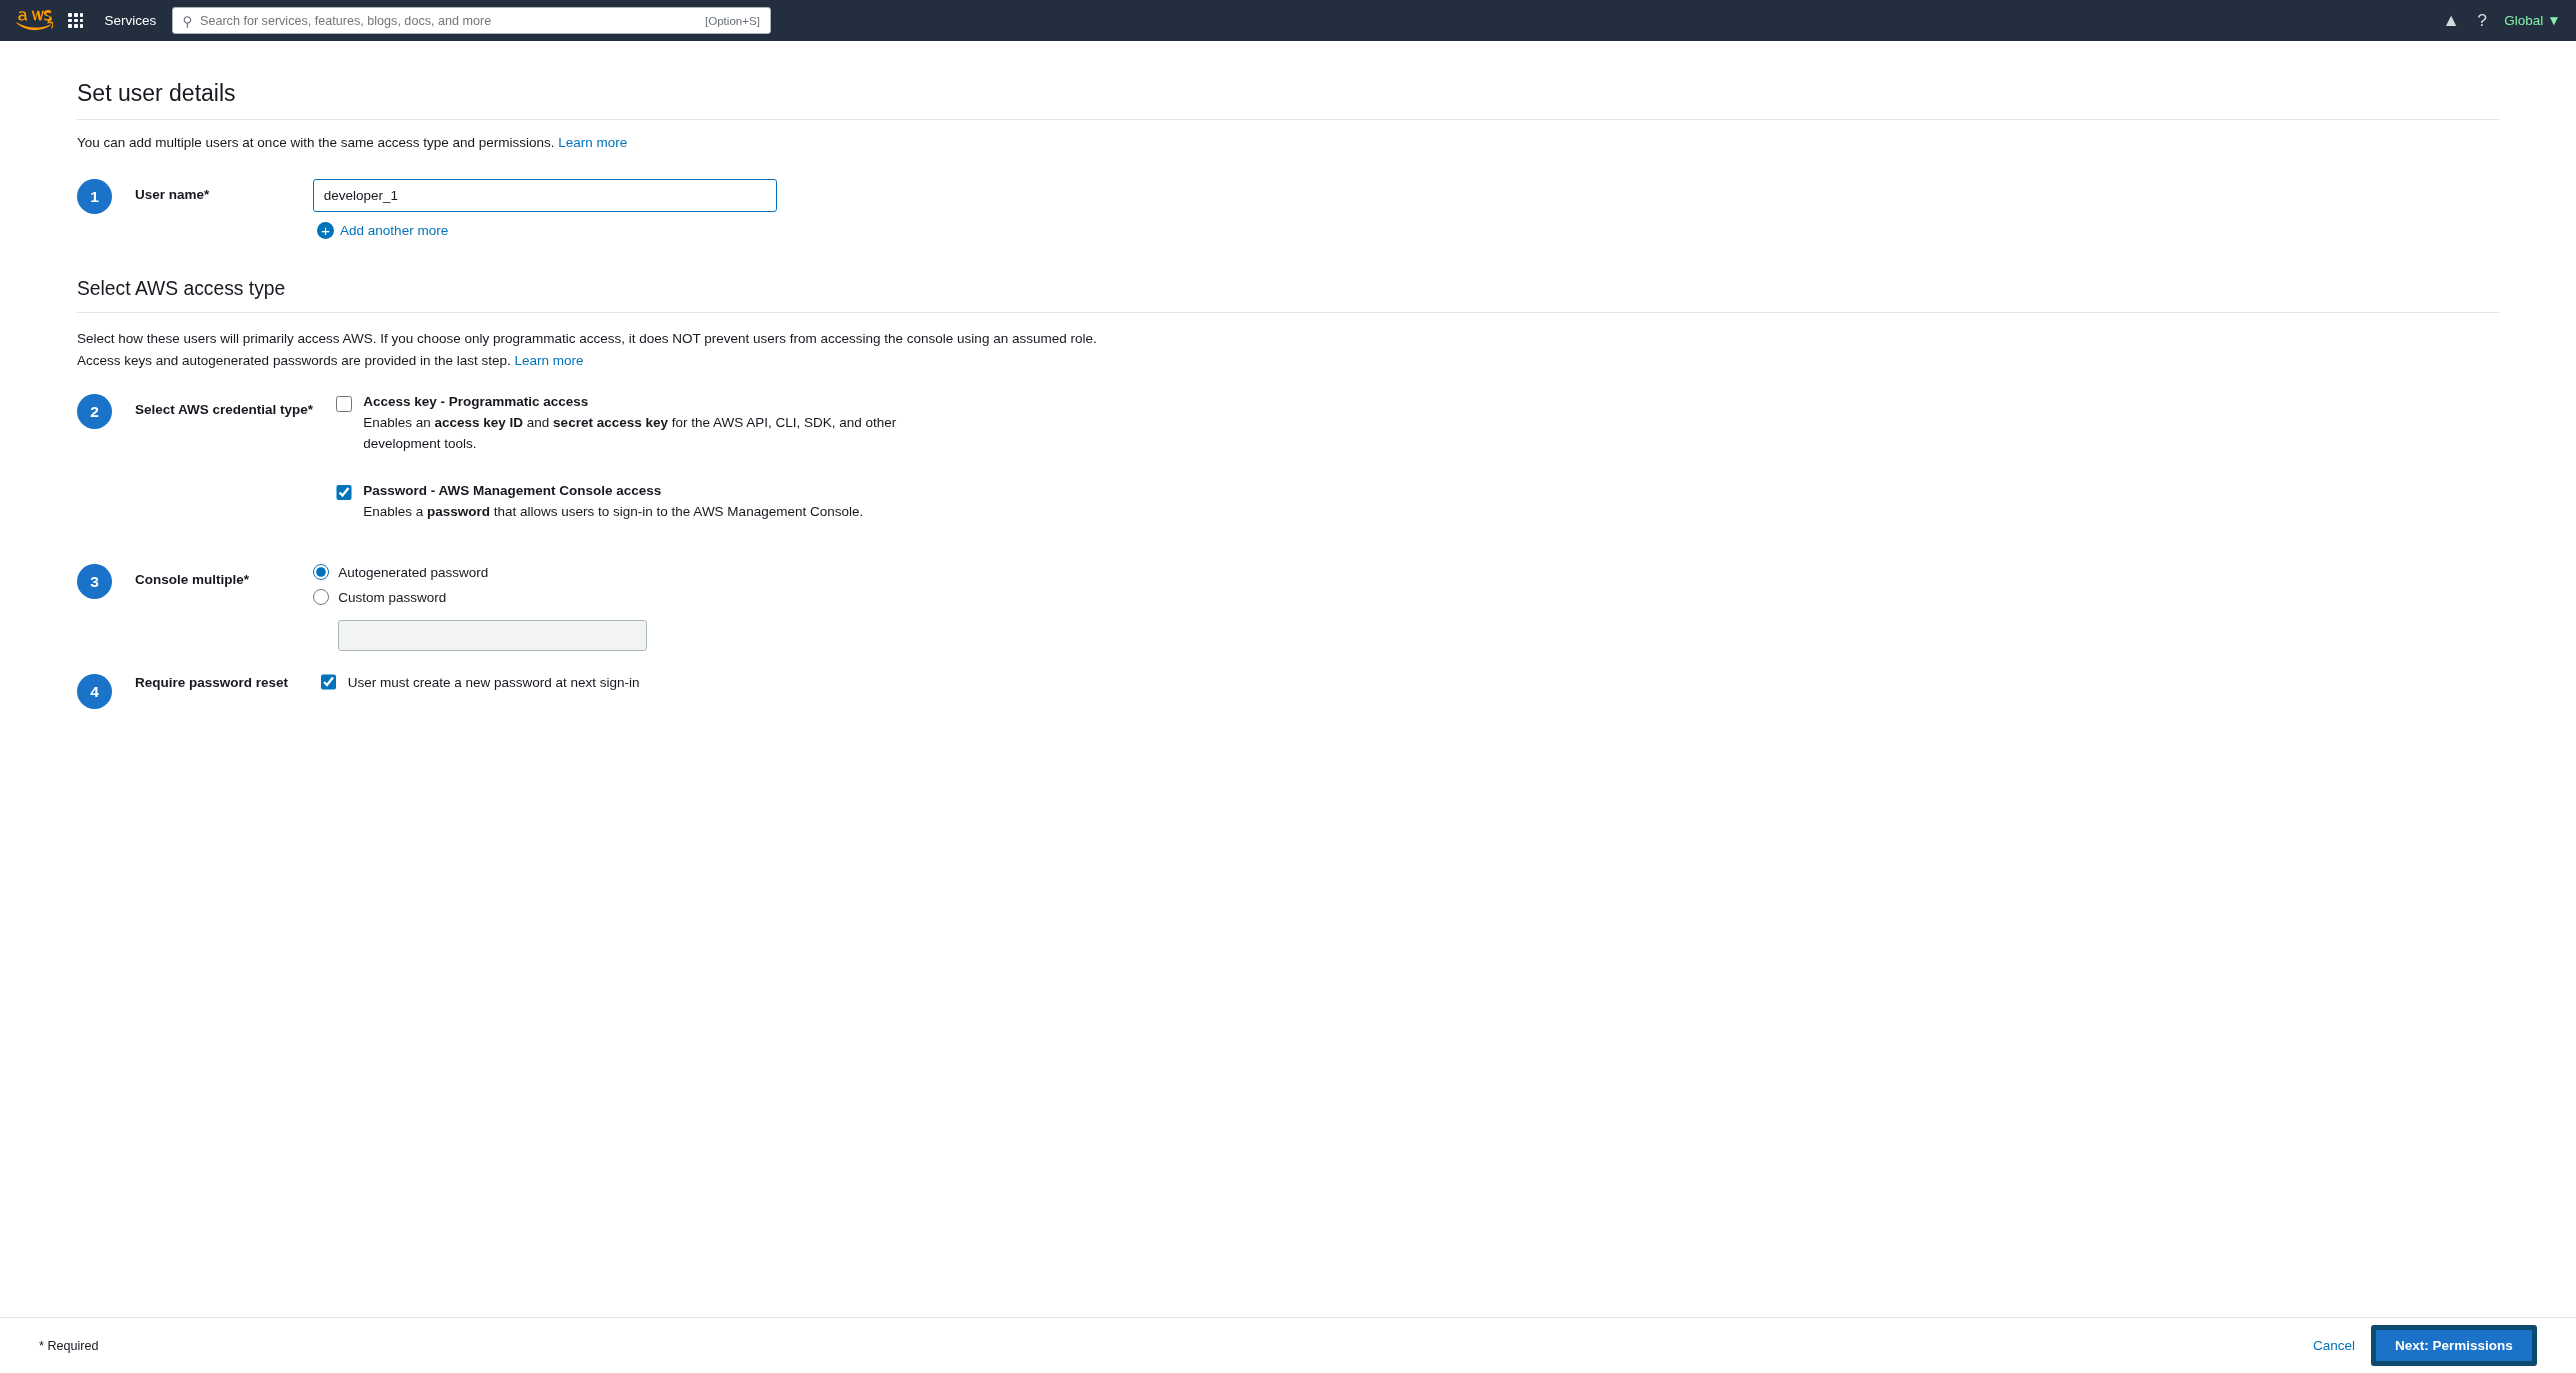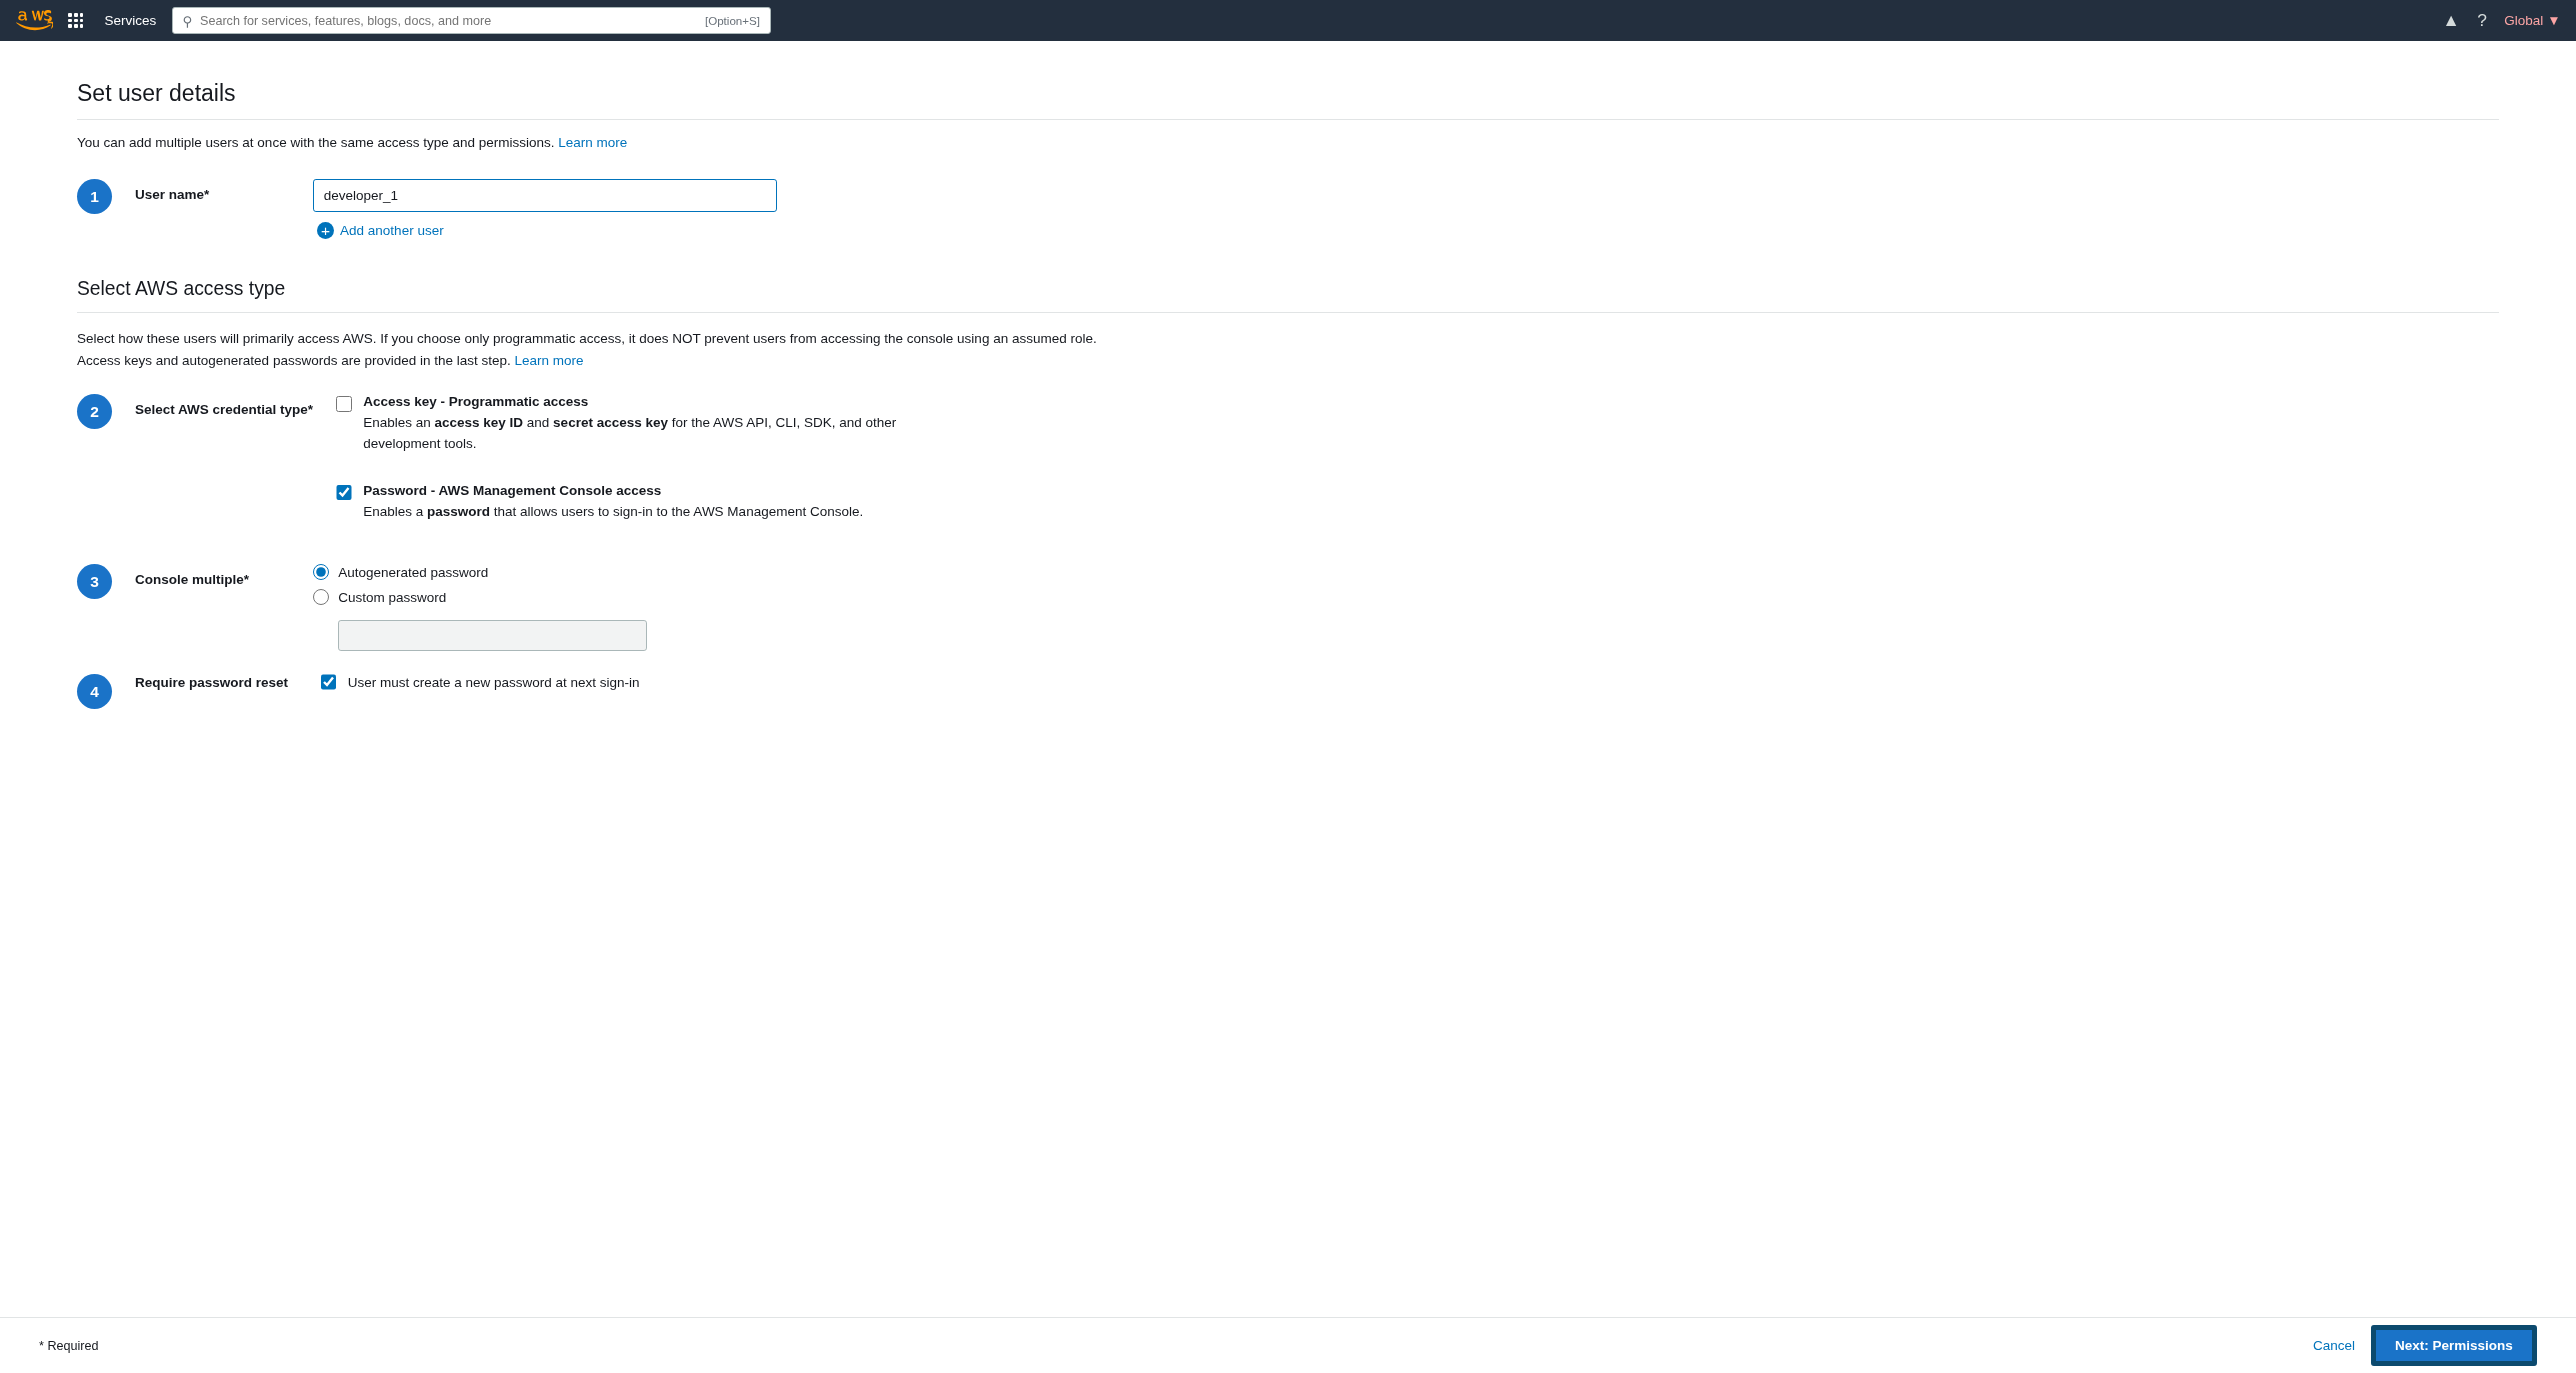--- a/index.html
+++ b/index.html
@@ -63,21 +63,21 @@
     }
     .search-hint { color: #687078; font-size: 11.6px; white-space: nowrap; }
     .nav-right {
       margin-left: auto;
       display: flex;
       align-items: center;
       gap: 17.4px;
     }
     .nav-icon { color: #d5dbdb; font-size: 17.4px; cursor: pointer; }
     .nav-region {
-      color: #fca5a5;
+      color: #86efac;
       font-size: 13.5px;
       cursor: pointer;
       display: flex;
       align-items: center;
       gap: 3.9px;
     }
 
     
     .main-content {
       background: #fff;
@@ -348,21 +348,21 @@
     <a class="learn-more" href="#">Learn more</a>
   </p>
 
   <div class="form-row">
     <div class="step-circle">1</div>
     <div class="form-label">User name*</div>
     <div class="form-field-group">
       <input class="text-input" type="text" value="developer_1" style="">
       <a class="add-user-link" href="#">
         <span class="plus-icon">+</span>
-        <span>Add another user</span>
+        <span>Add another more</span>
       </a>
     </div>
   </div>
 
   <h2 class="section-title">Select AWS access type</h2>
   <hr class="divider">
   <p class="section-desc">
     <span>Select how these users will primarily access AWS. If you choose only programmatic access, it does NOT prevent users from accessing the console using an assumed role. Access keys and autogenerated passwords are provided in the last step.</span>
     <a class="learn-more" href="#">Learn more</a>
   </p>

